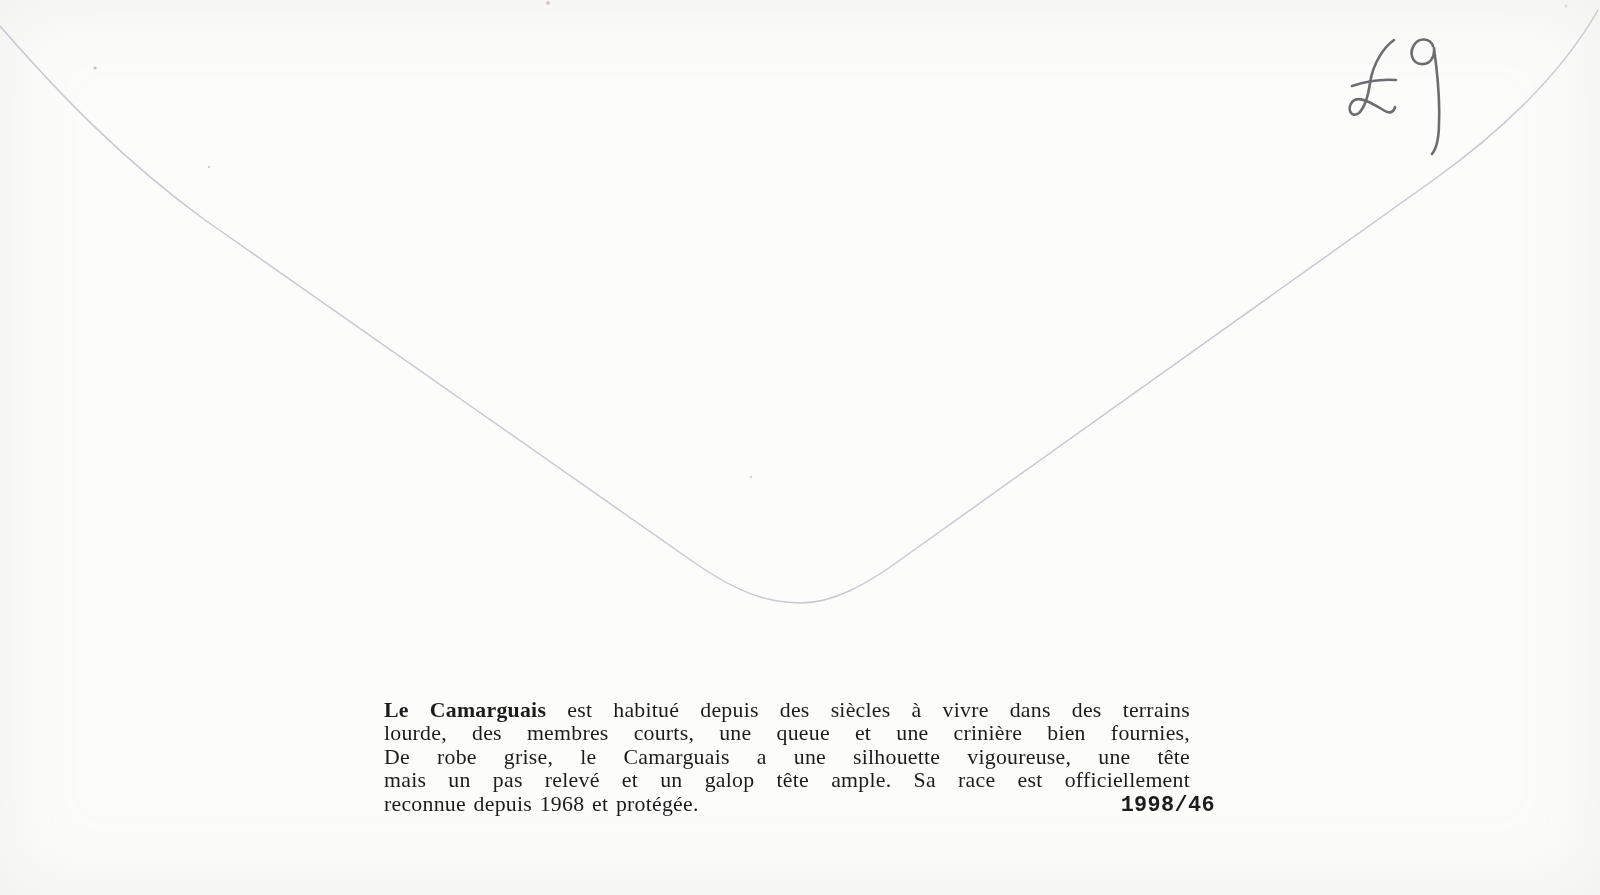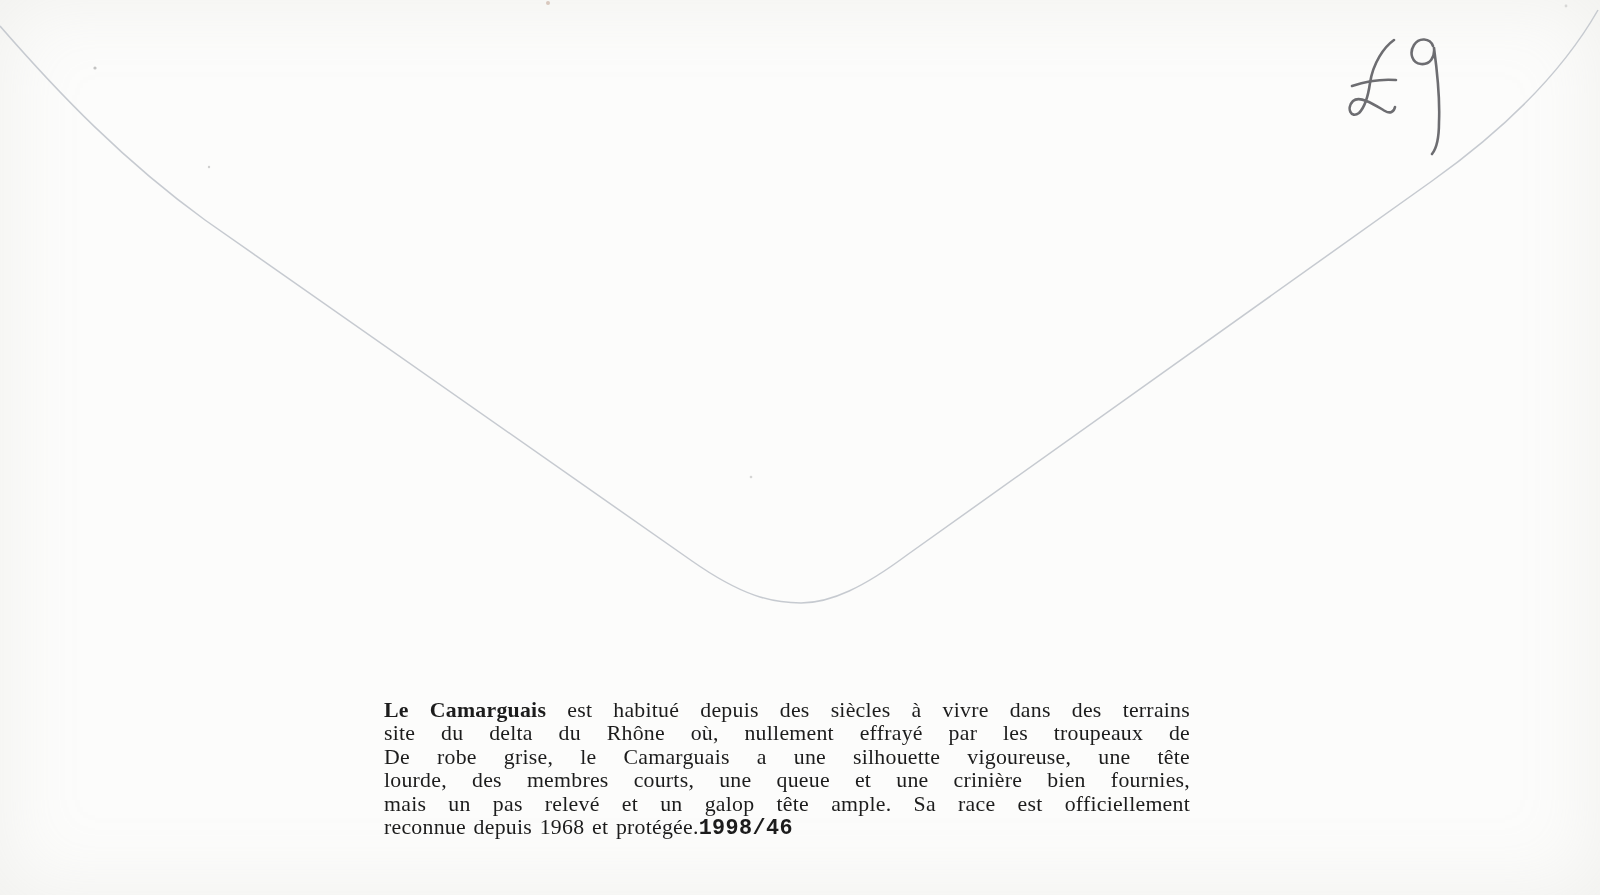--- a/index.html
+++ b/index.html
@@ -12,21 +12,21 @@
   .art{position:absolute;left:0;top:0;width:1600px;height:895px;}
   .flap-line{fill:none;stroke:#c3c7cd;stroke-width:1.5;stroke-opacity:.95;}
   .pencil{fill:none;stroke:#55555a;stroke-width:2.6;stroke-linecap:round;stroke-linejoin:round;opacity:.85;}
   .textblock{
     position:absolute;left:384px;top:699px;width:806px;
     font-size:21.8px;line-height:23.4px;color:#1c1c1c;
     letter-spacing:.25px;word-spacing:2px;
   }
   .jline{text-align:justify;text-align-last:justify;}
   .lead{font-weight:700;}
-  .lastline{display:flex;align-items:baseline;}
+  .lastline{display:flex;justify-content:space-between;align-items:baseline;}
   .catalog{font-weight:700;margin-right:-25px;letter-spacing:.4px;font-family:Liberation Mono, monospace;}
 </style>
 </head>
 <body>
 
 <div class="canvas">
 
   <svg class="art" viewBox="0 0 1600 895" aria-hidden="true">
 
     <g>
@@ -49,23 +49,22 @@
       <circle cx="548" cy="3" r="2.0" fill="#bb9988" opacity="0.5"></circle>
       <circle cx="1566" cy="6" r="1.4" fill="#aaaaaa" opacity="0.4"></circle>
     </g>
   </svg>
 
   <div class="textblock">
     <div class="jline">
       <span class="lead">Le Camarguais</span>
       <span>est habitué depuis des siècles à vivre dans des terrains</span>
     </div>
-    <div class="jline">site du delta du Rhône où, nullement effrayé par les troupeaux de</div>
+    <div class="jline">lourde, des membres courts, une queue et une crinière bien fournies,</div>
     <div class="jline">De robe grise, le Camarguais a une silhouette vigoureuse, une tête</div>
-    <div class="jline">lourde, des membres courts, une queue et une crinière bien fournies,</div>
     <div class="jline">mais un pas relevé et un galop tête ample. Sa race est officiellement</div>
     <div class="lastline">
       <span>reconnue depuis 1968 et protégée.</span>
       <span class="catalog">1998/46</span>
     </div>
   </div>
 
 </div>
 
 </body></html>

